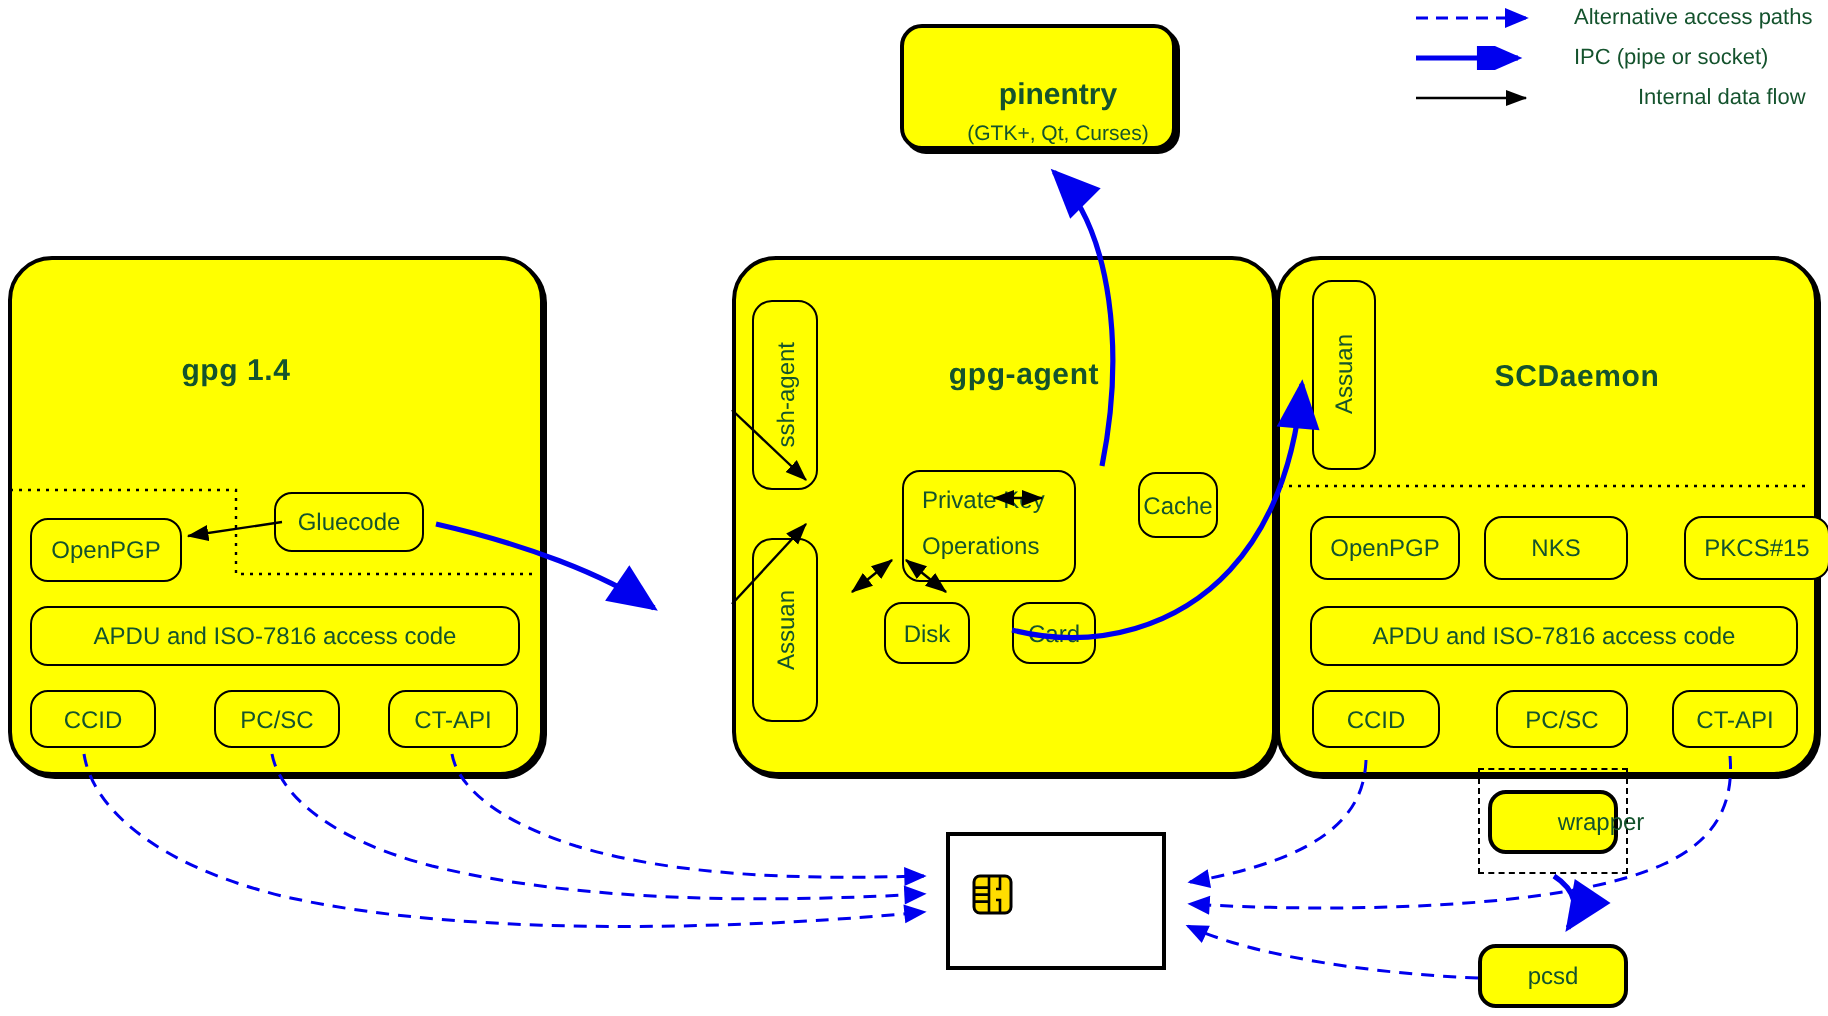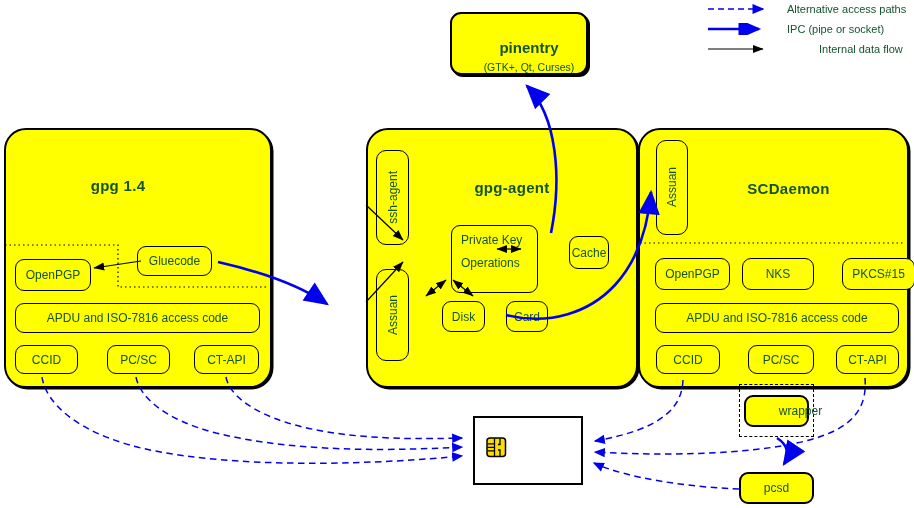--- a/index.html
+++ b/index.html
@@ -101,21 +101,21 @@
   </div>
 
   <div class="bigbox" style="left:324px; top:128px; width:268px; height:256px;margin-left:42px;">
     <div class="big-title" style="top:49px; left:20px;">gpg-agent</div>
     <div class="node vnode" style="left:8px; top:20px; width:33px; height:95px;">
         <span class="vlabel">ssh-agent</span>
       </div>
     <div class="node vnode" style="left:8px; top:139px; width:33px; height:92px;">
         <span class="vlabel">Assuan</span>
       </div>
-    <div class="pko" style="left:83px; top:95px; width:87px; height:68px;">
+    <div class="pko" style="left:83px; top:105px; width:87px; height:56px;">
       <div>Private Key</div>
       <div>Operations</div>
     </div>
     <div class="node" style="left:201px; top:106px; width:40px; height:33px;">
         <span>Cache</span>
       </div>
     <div class="node" style="left:74px; top:171px; width:43px; height:31px;">
         <span>Disk</span>
       </div>
     <div class="node" style="left:138px; top:171px; width:42px; height:31px;">

